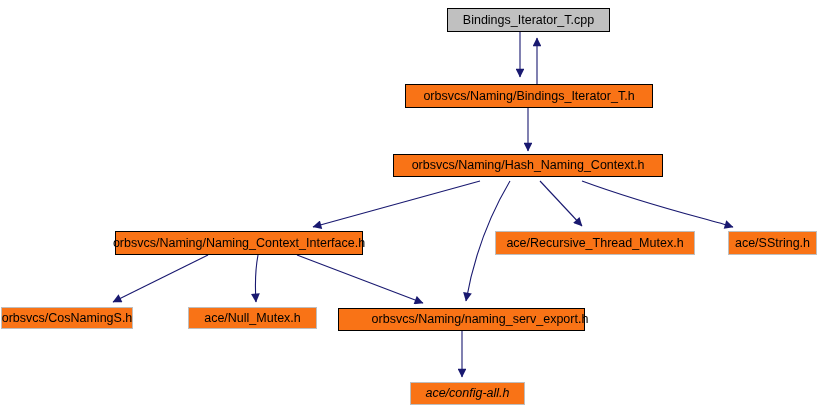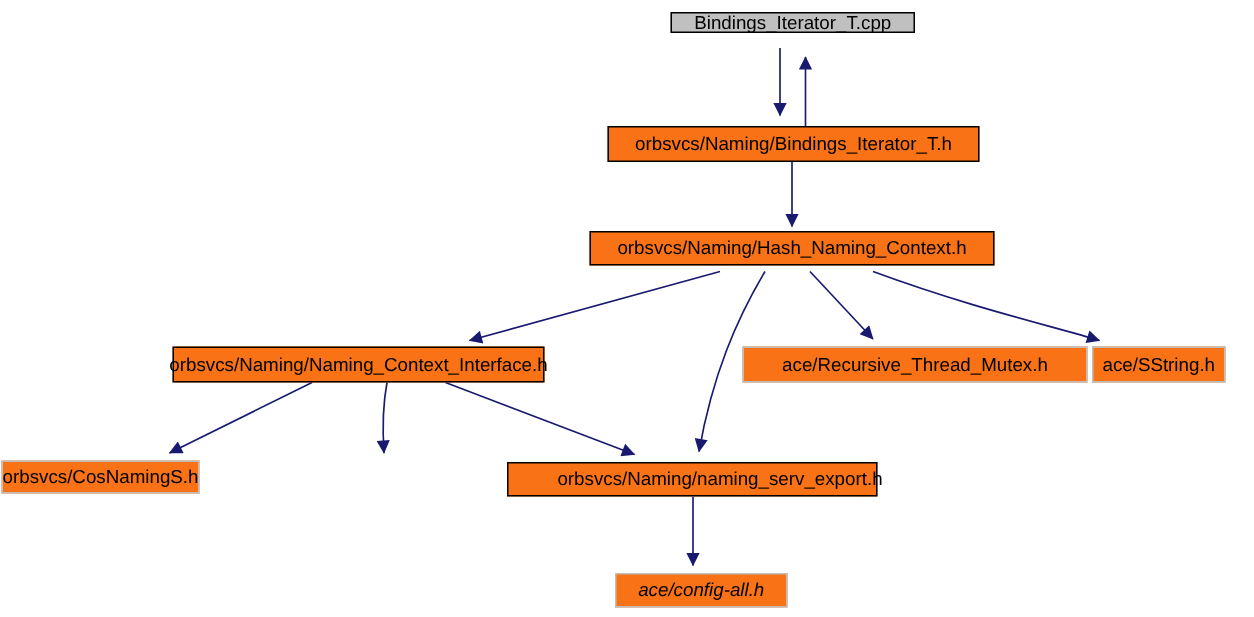--- a/index.html
+++ b/index.html
@@ -35,25 +35,25 @@
     align-items: center;
     justify-content: center;
     white-space: nowrap;
     cursor: default;
   }
   .node.root { background: #c0c0c0; }
   .node.linked { cursor: pointer; }
   .node.leaf { border-color: #bebebe; }
 
   
-  #n-cpp      { left: 447px; top:   8px; width: 163px; height: 14px; }
+  #n-cpp      { left: 447px; top:   8px; width: 163px; height: 24px; }
   #n-bit      { left: 405px; top:  84px; width: 248px; height: 24px; }
   #n-hash     { left: 393px; top: 154px; width: 270px; height: 23px; }
   #n-nci      { left: 115px; top: 231px; width: 248px; height: 24px; }
-  #n-rtm      { left: 495px; top: 231px; width: 230px; height: 24px; }
+  #n-rtm      { left: 495px; top: 231px; width: 200px; height: 24px; }
   #n-sstring  { left: 728px; top: 231px; width: 89px; height: 24px; }
   #n-cos      { left:   1px; top: 307px; width: 132px; height: 22px; }
   #n-null     { left: 188px; top: 307px; width: 129px; height: 22px; }
   #n-export   { left: 338px; top: 308px; width: 247px; height: 23px; padding-left: 37px; }
   #n-config   { left: 410px; top: 382px; width: 115px; height: 23px; font-style: italic; }
 </style>
 </head>
 <body>
 
 <div class="stage">
@@ -86,18 +86,19 @@
   <div class="node linked" id="n-hash">orbsvcs/Naming/Hash_Naming_Context.h</div>
 
   <div class="node linked" id="n-nci">orbsvcs/Naming/Naming_Context_Interface.h</div>
 
   <div class="node leaf" id="n-rtm">ace/Recursive_Thread_Mutex.h</div>
 
   <div class="node leaf" id="n-sstring">ace/SString.h</div>
 
   <div class="node leaf" id="n-cos">orbsvcs/CosNamingS.h</div>
 
+  <div class="node leaf" id="n-null">ace/Null_Mutex.h</div>
 
   <div class="node linked" id="n-export">orbsvcs/Naming/naming_serv_export.h</div>
 
   <div class="node leaf" id="n-config">ace/config-all.h</div>
 
 </div>
 
 </body></html>

